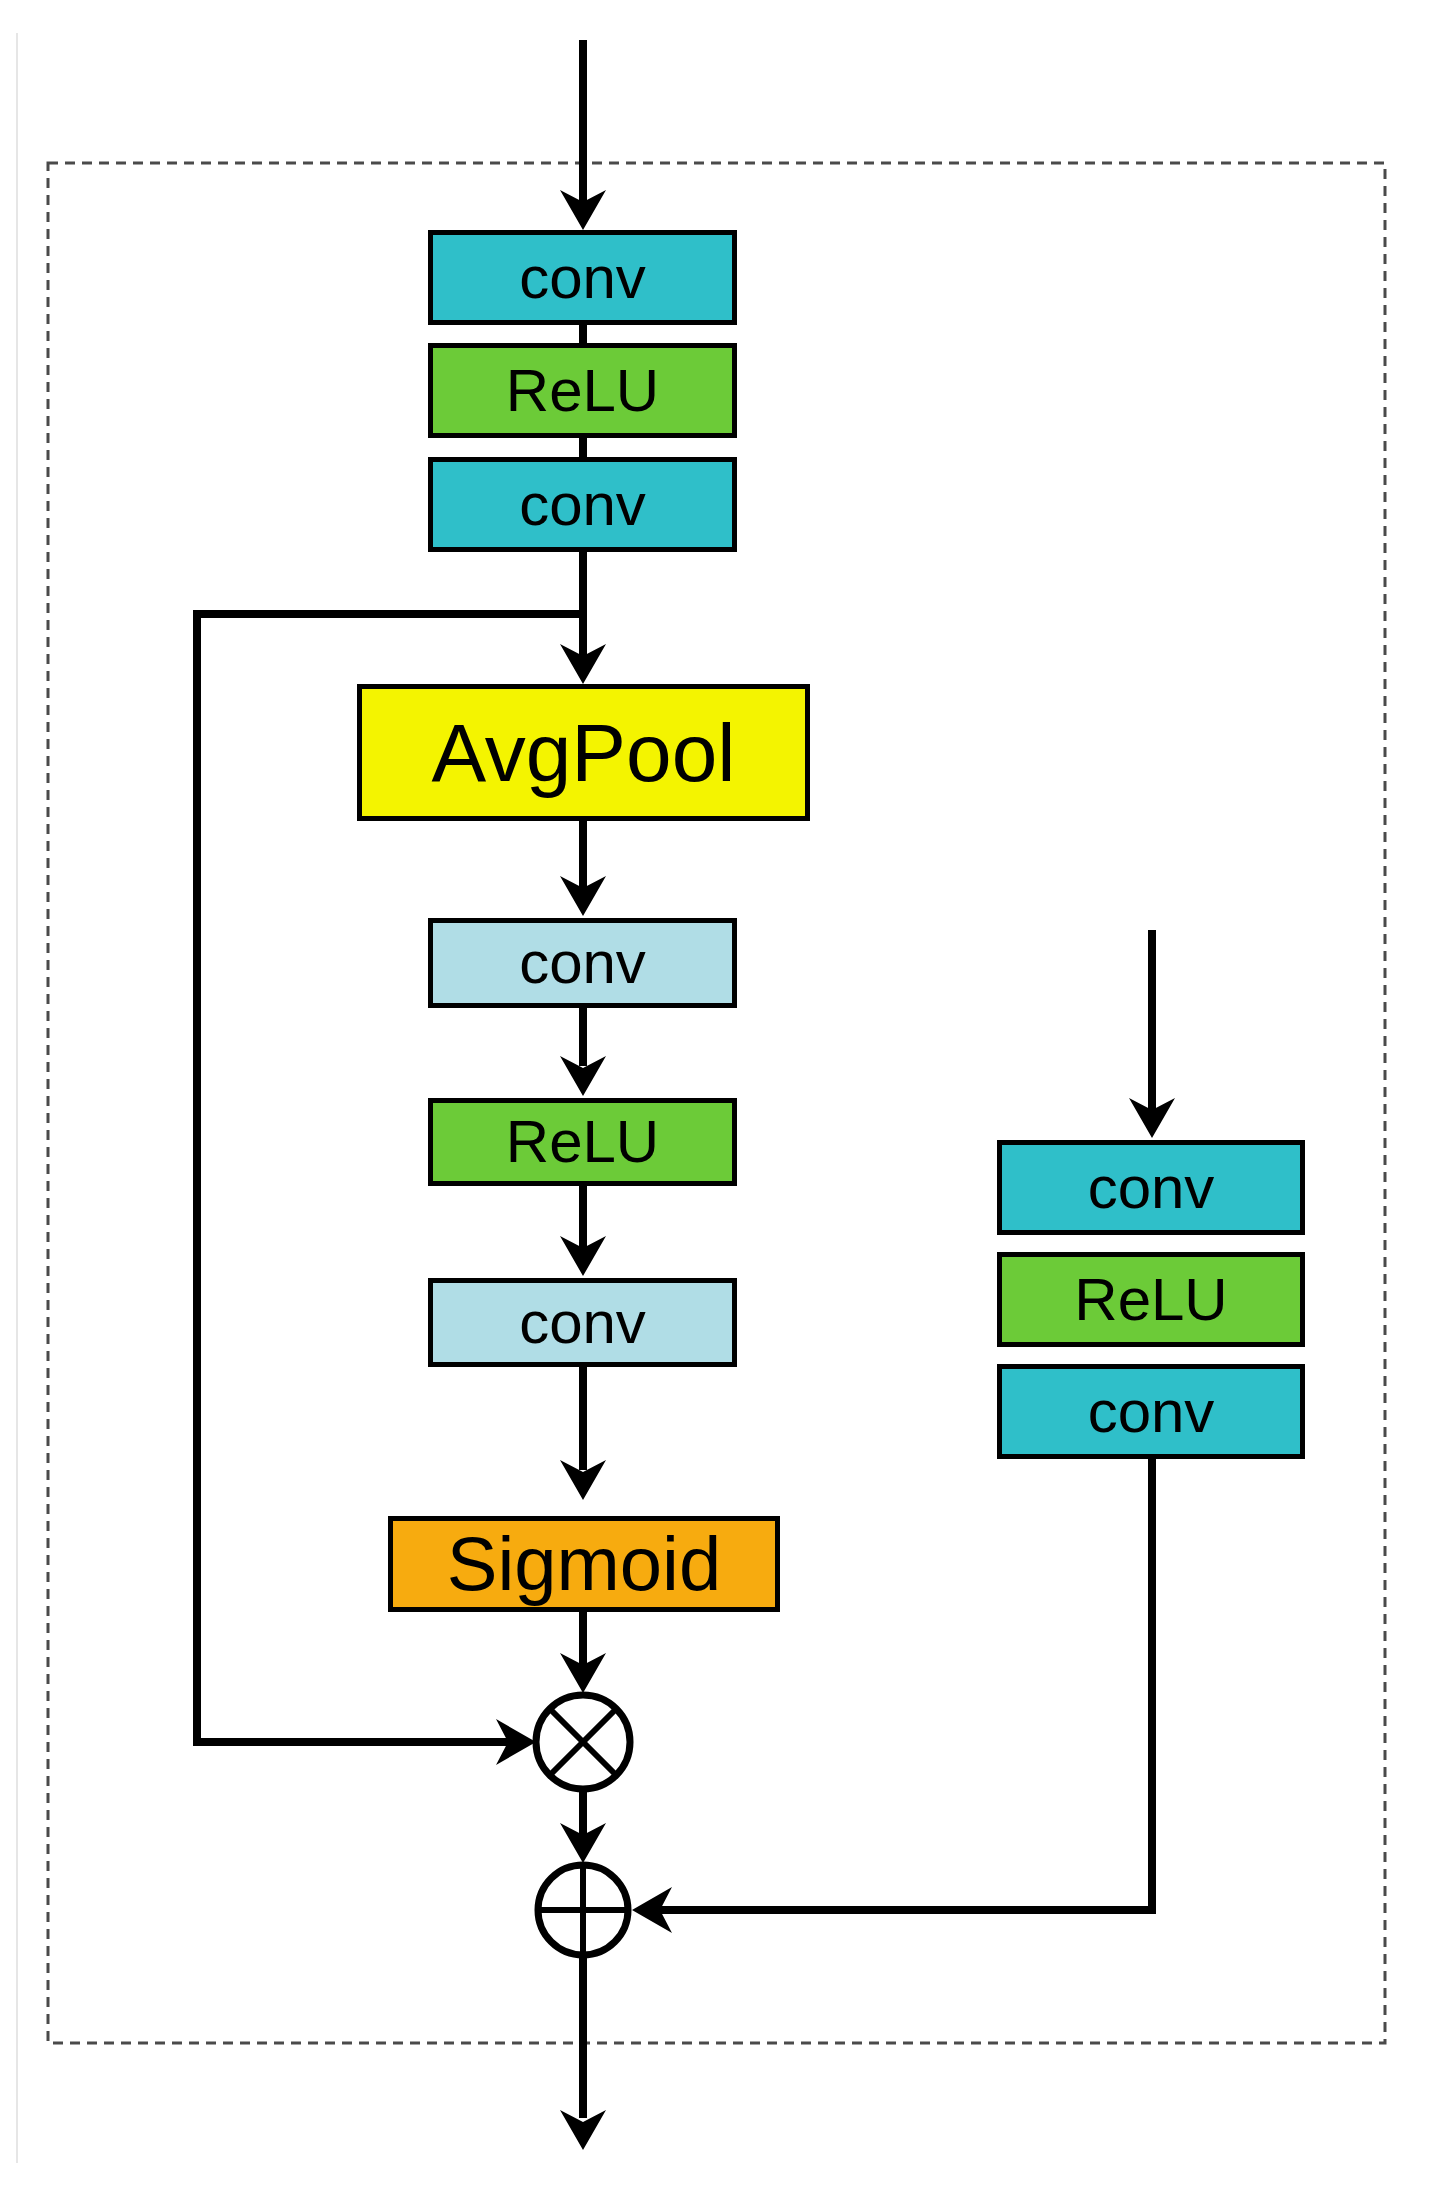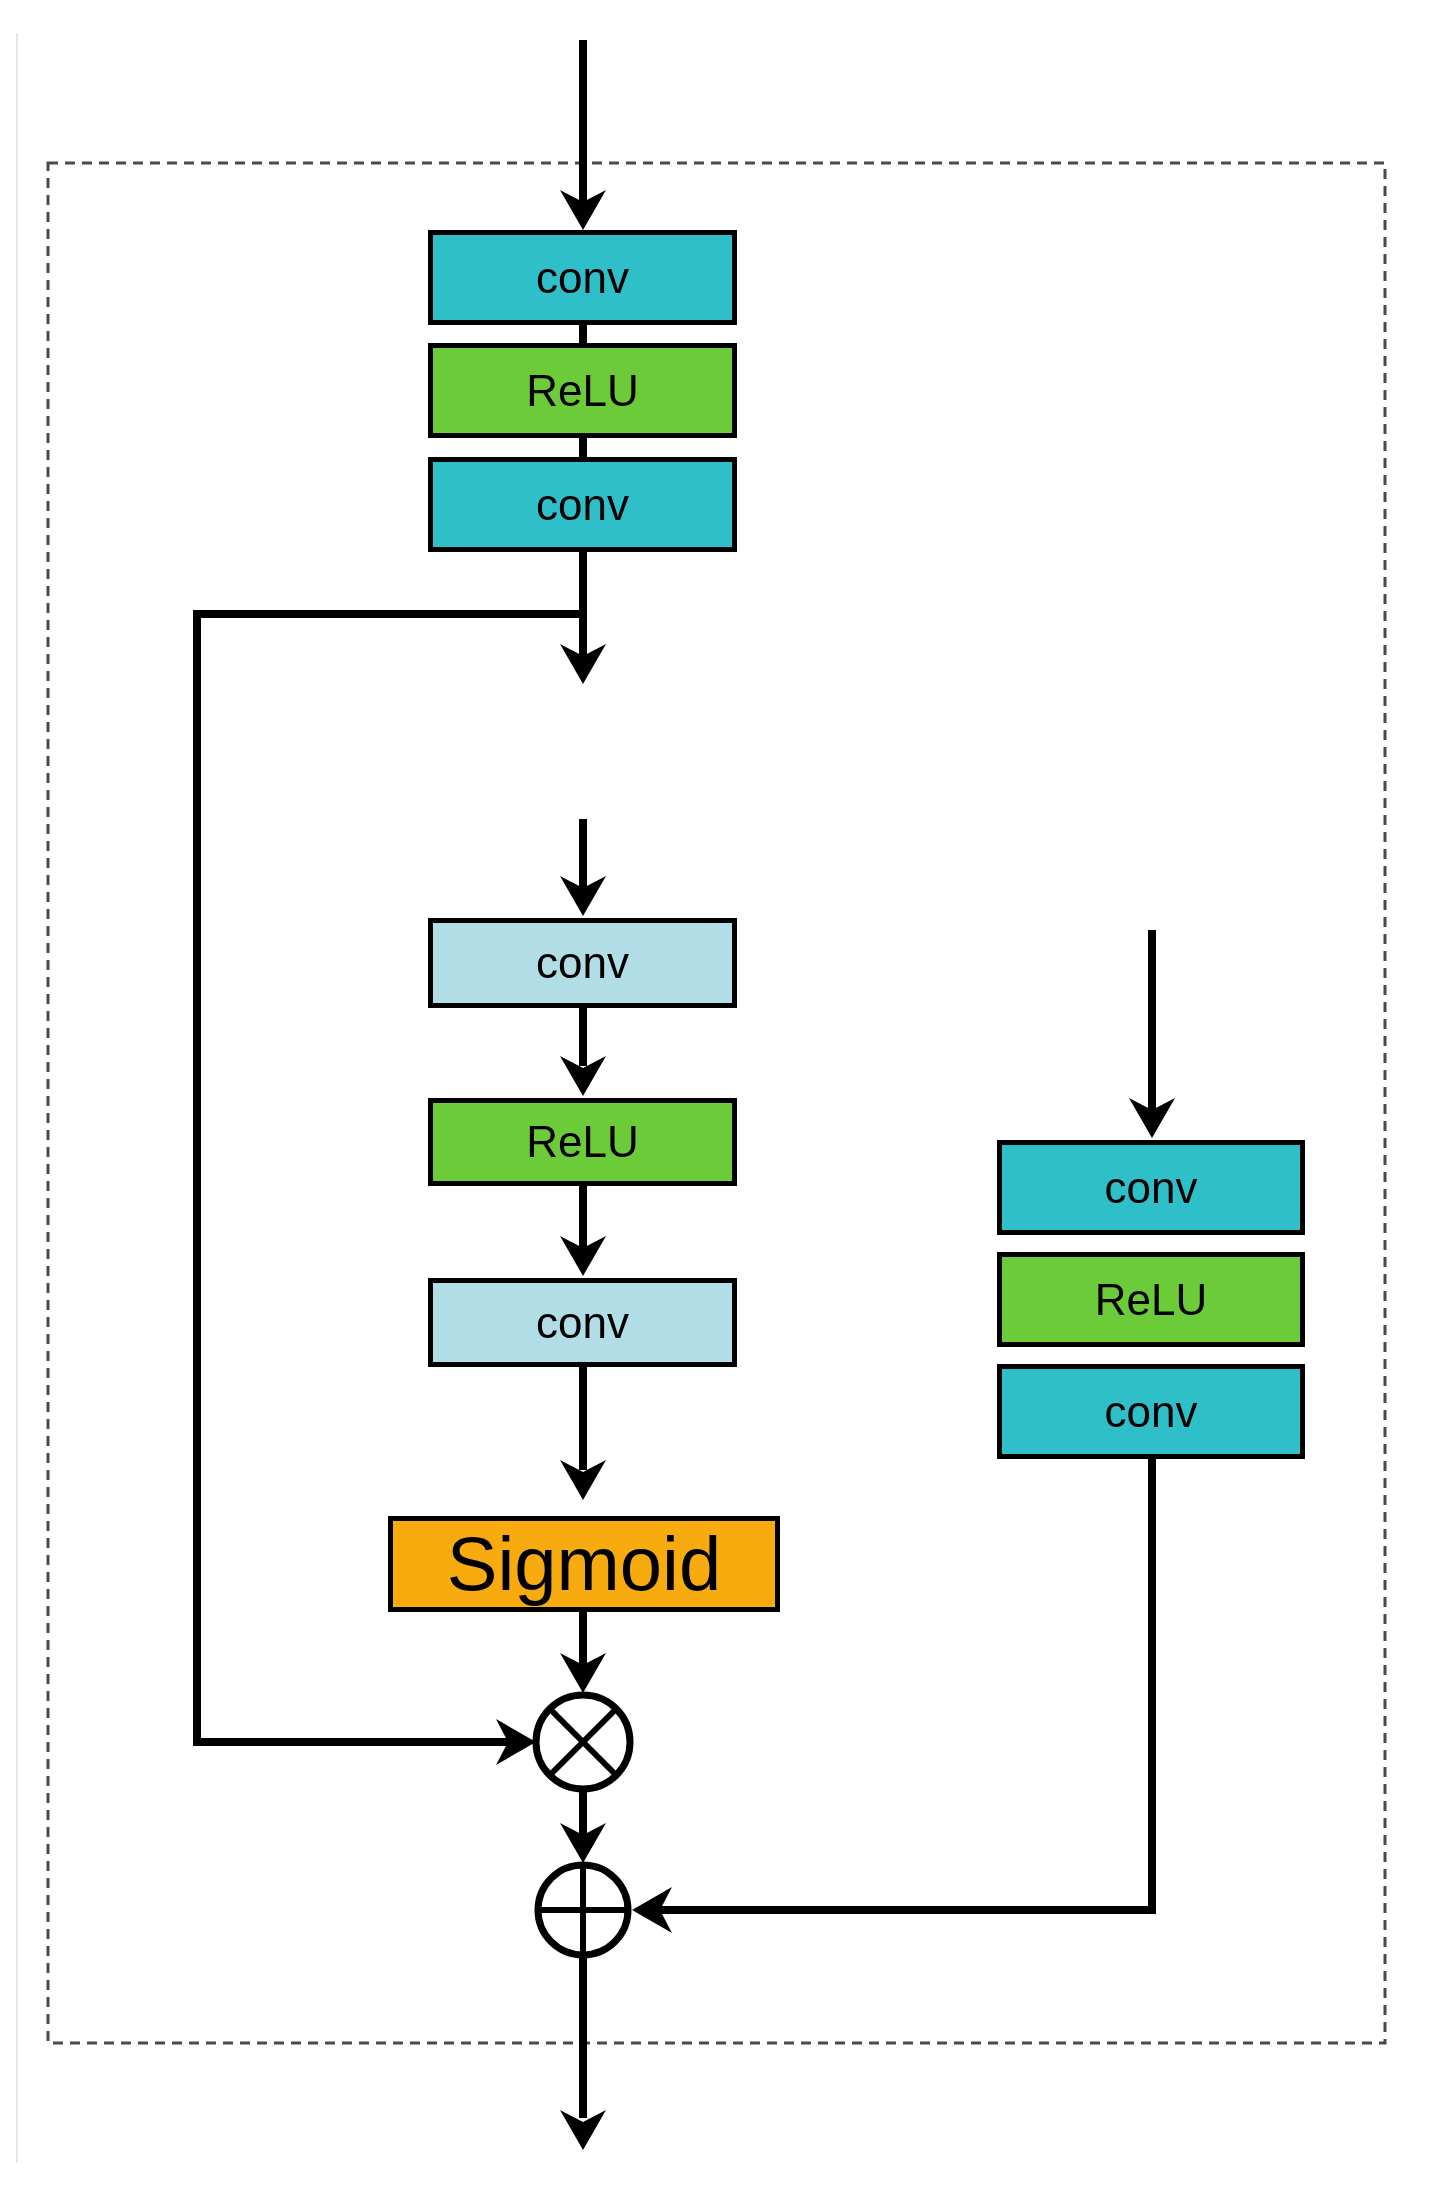--- a/index.html
+++ b/index.html
@@ -23,21 +23,21 @@
     height: 2190px;
   }
   .box {
     position: absolute;
     box-sizing: border-box;
     border: 5px solid #000000;
     display: flex;
     align-items: center;
     justify-content: center;
     color: #000000;
-    font-size: 44px;
+    font-size: 60px;
     line-height: 1;
     white-space: nowrap;
     user-select: none;
   }
   .box.avgpool  { font-size: 82px; }
   .box.sigmoid  { font-size: 76px; margin-top: 14px; }
 
   
   #pre-conv-1 { left: 428px; top: 230px;  width: 309px; height: 95px; }
   #pre-relu   { left: 428px; top: 343px;  width: 309px; height: 95px; }
@@ -120,20 +120,21 @@
       <circle cx="583" cy="1910" r="45" fill="#ffffff" stroke="#000000" stroke-width="7"></circle>
       <line x1="538" y1="1910" x2="628" y2="1910" stroke="#000000" stroke-width="6"></line>
       <line x1="583" y1="1865" x2="583" y2="1955" stroke="#000000" stroke-width="6"></line>
     </g>
   </svg>
 
   <div class="box" id="pre-conv-1" style="background-color: rgb(47, 191, 201);">conv</div>
   <div class="box" id="pre-relu" style="background-color: rgb(108, 203, 56);">ReLU</div>
   <div class="box" id="pre-conv-2" style="background-color: rgb(47, 191, 201);">conv</div>
 
+  <div class="box avgpool" id="avgpool" style="background-color: rgb(244, 244, 0);">AvgPool</div>
   <div class="box" id="att-conv-1" style="background-color: rgb(176, 221, 230);">conv</div>
   <div class="box" id="att-relu" style="background-color: rgb(108, 203, 56);">ReLU</div>
   <div class="box" id="att-conv-2" style="background-color: rgb(176, 221, 230);">conv</div>
   <div class="box sigmoid" id="sigmoid" style="background-color: rgb(247, 171, 15);">Sigmoid</div>
 
   <div class="box" id="side-conv-1" style="background-color: rgb(47, 191, 201);">conv</div>
   <div class="box" id="side-relu" style="background-color: rgb(108, 203, 56);">ReLU</div>
   <div class="box" id="side-conv-2" style="background-color: rgb(47, 191, 201);">conv</div>
 
 </div>

